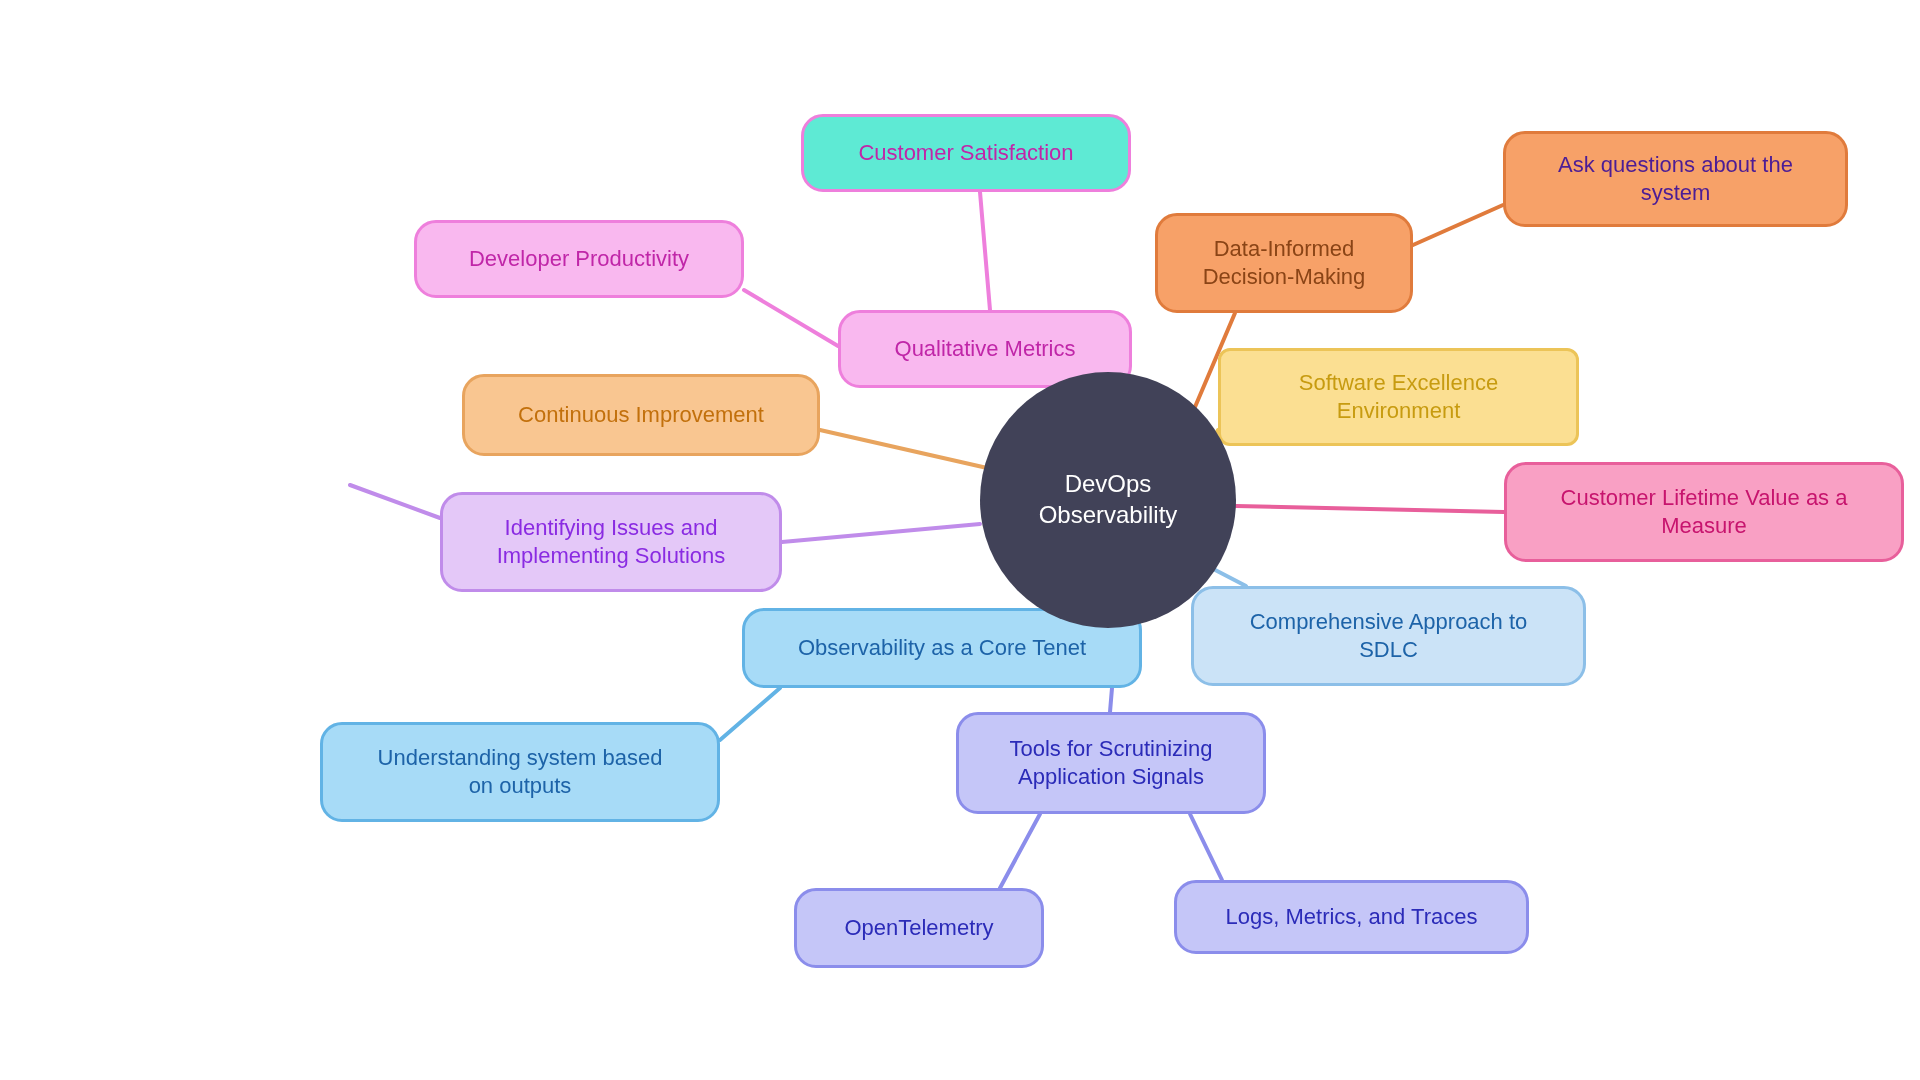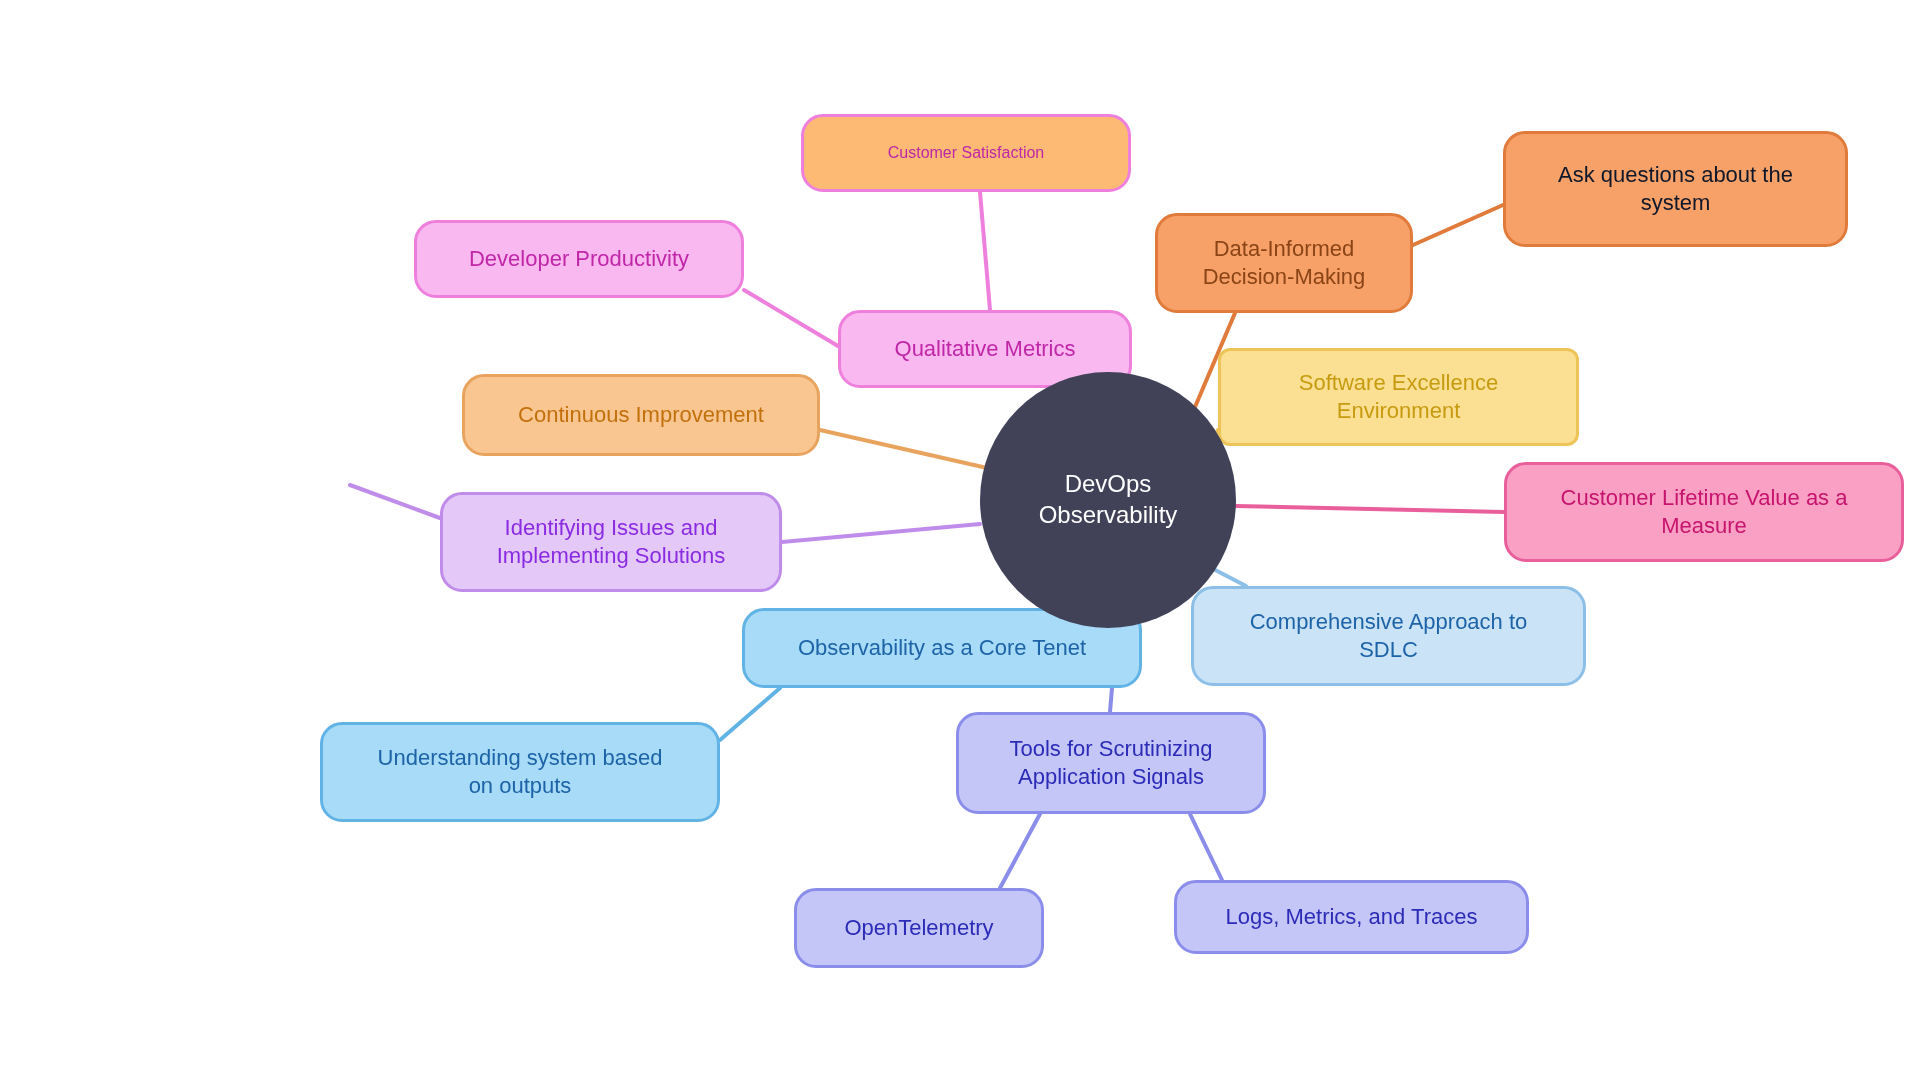--- a/index.html
+++ b/index.html
@@ -65,26 +65,26 @@
       <path d="M 820 430 L 996 470" stroke="#e8a45e" stroke-width="4" fill="none" stroke-linecap="round" stroke-linejoin="round"></path>
       <path d="M 782 542 L 980 524" stroke="#c08cea" stroke-width="4" fill="none" stroke-linecap="round" stroke-linejoin="round"></path>
       <path d="M 350 485 L 440 518" stroke="#c08cea" stroke-width="4" fill="none" stroke-linecap="round" stroke-linejoin="round"></path>
       <path d="M 1112 608 L 1066 588" stroke="#62b3e5" stroke-width="4" fill="none" stroke-linecap="round" stroke-linejoin="round"></path>
       <path d="M 720 740 L 780 688" stroke="#62b3e5" stroke-width="4" fill="none" stroke-linecap="round" stroke-linejoin="round"></path>
       <path d="M 1110 712 L 1112 688" stroke="#8b8deb" stroke-width="4" fill="none" stroke-linecap="round" stroke-linejoin="round"></path>
       <path d="M 1000 888 L 1040 814" stroke="#8b8deb" stroke-width="4" fill="none" stroke-linecap="round" stroke-linejoin="round"></path>
       <path d="M 1222 880 L 1190 814" stroke="#8b8deb" stroke-width="4" fill="none" stroke-linecap="round" stroke-linejoin="round"></path>
     </svg>
 <div class="node central" style="left: 980px; top: 372px; width: 256px; height: 256px; background: rgb(65, 66, 88); color: rgb(255, 255, 255); font-size: 24px;"><span>DevOps Observability</span></div>
-    <div class="node" style="left: 801px; top: 114px; width: 330px; height: 78px; background: #fdba74; border-color: rgb(238, 127, 220); color: rgb(192, 38, 168); font-size: 16px; border-radius: 22px;"><span>Customer Satisfaction</span></div>
+    <div class="node" style="left: 801px; top: 114px; width: 330px; height: 78px; background: #5eead4; border-color: rgb(238, 127, 220); color: rgb(192, 38, 168); font-size: 22px; border-radius: 22px;"><span>Customer Satisfaction</span></div>
     <div class="node" style="left: 414px; top: 220px; width: 330px; height: 78px; background: rgb(249, 184, 239); border-color: rgb(238, 127, 220); color: rgb(192, 38, 168); font-size: 22px; border-radius: 22px;"><span>Developer Productivity</span></div>
     <div class="node" style="left: 838px; top: 310px; width: 294px; height: 78px; background: rgb(249, 184, 239); border-color: rgb(238, 127, 220); color: rgb(192, 38, 168); font-size: 22px; border-radius: 22px;"><span>Qualitative Metrics</span></div>
     <div class="node" style="left: 1155px; top: 213px; width: 258px; height: 100px; background: rgb(247, 161, 104); border-color: rgb(224, 123, 60); color: rgb(138, 68, 22); font-size: 22px; border-radius: 22px;"><span>Data-Informed
 Decision-Making</span></div>
-    <div class="node" style="left: 1503px; top: 131px; width: 345px; height: 116px; background: rgb(247, 161, 104); border-color: rgb(224, 123, 60); color: #0f172a; font-size: 22px; border-radius: 22px;"><span>Ask questions about the
+    <div class="node" style="left: 1503px; top: 131px; width: 345px; height: 96px; background: rgb(247, 161, 104); border-color: rgb(224, 123, 60); color: #4c1d95; font-size: 22px; border-radius: 22px;"><span>Ask questions about the
 system</span></div>
     <div class="node" style="left: 1218px; top: 348px; width: 361px; height: 98px; background: rgb(251, 223, 146); border-color: rgb(236, 196, 88); color: rgb(199, 155, 16); font-size: 22px; border-radius: 12px;"><span>Software Excellence
 Environment</span></div>
     <div class="node" style="left: 1504px; top: 462px; width: 400px; height: 100px; background: rgb(249, 160, 196); border-color: rgb(232, 95, 155); color: rgb(199, 20, 110); font-size: 22px; border-radius: 22px;"><span>Customer Lifetime Value as a
 Measure</span></div>
     <div class="node" style="left: 1191px; top: 586px; width: 395px; height: 100px; background: rgb(203, 227, 247); border-color: rgb(140, 191, 232); color: rgb(29, 99, 168); font-size: 22px; border-radius: 22px;"><span>Comprehensive Approach to
 SDLC</span></div>
     <div class="node" style="left: 462px; top: 374px; width: 358px; height: 82px; background: rgb(249, 198, 145); border-color: rgb(232, 164, 94); color: rgb(194, 112, 12); font-size: 22px; border-radius: 22px;"><span>Continuous Improvement</span></div>
     <div class="node" style="left: 440px; top: 492px; width: 342px; height: 100px; background: rgb(228, 200, 248); border-color: rgb(192, 140, 234); color: rgb(138, 43, 226); font-size: 22px; border-radius: 22px;"><span>Identifying Issues and
 Implementing Solutions</span></div>

